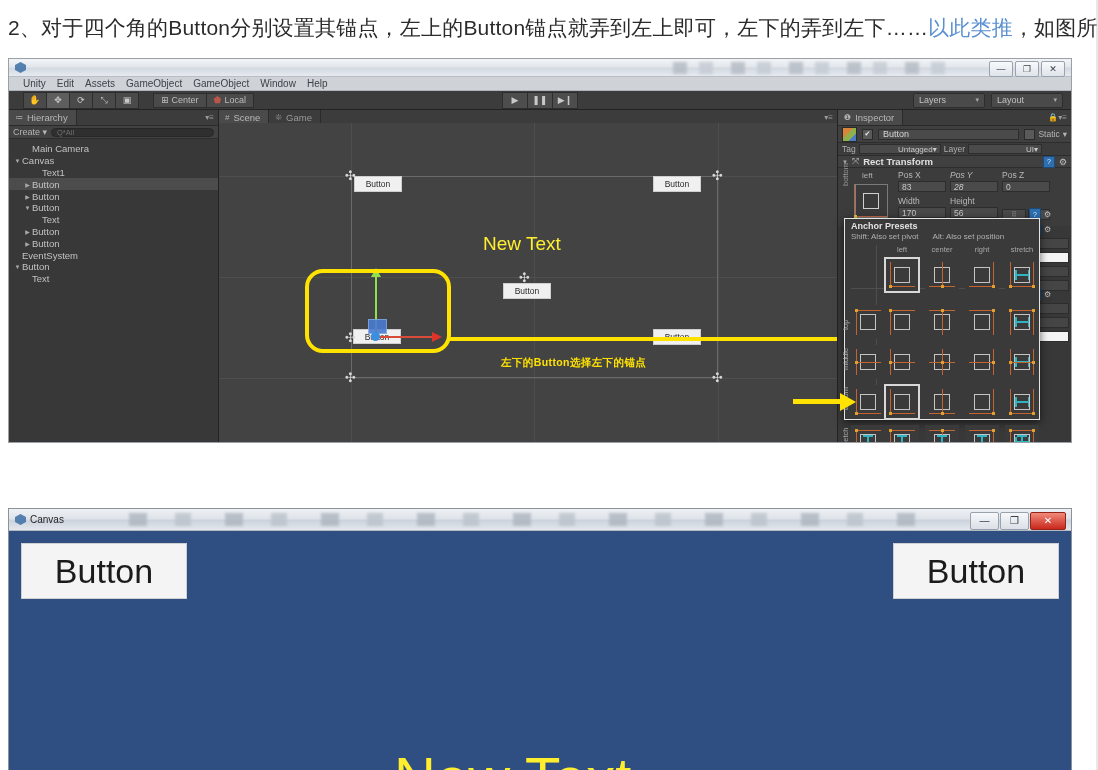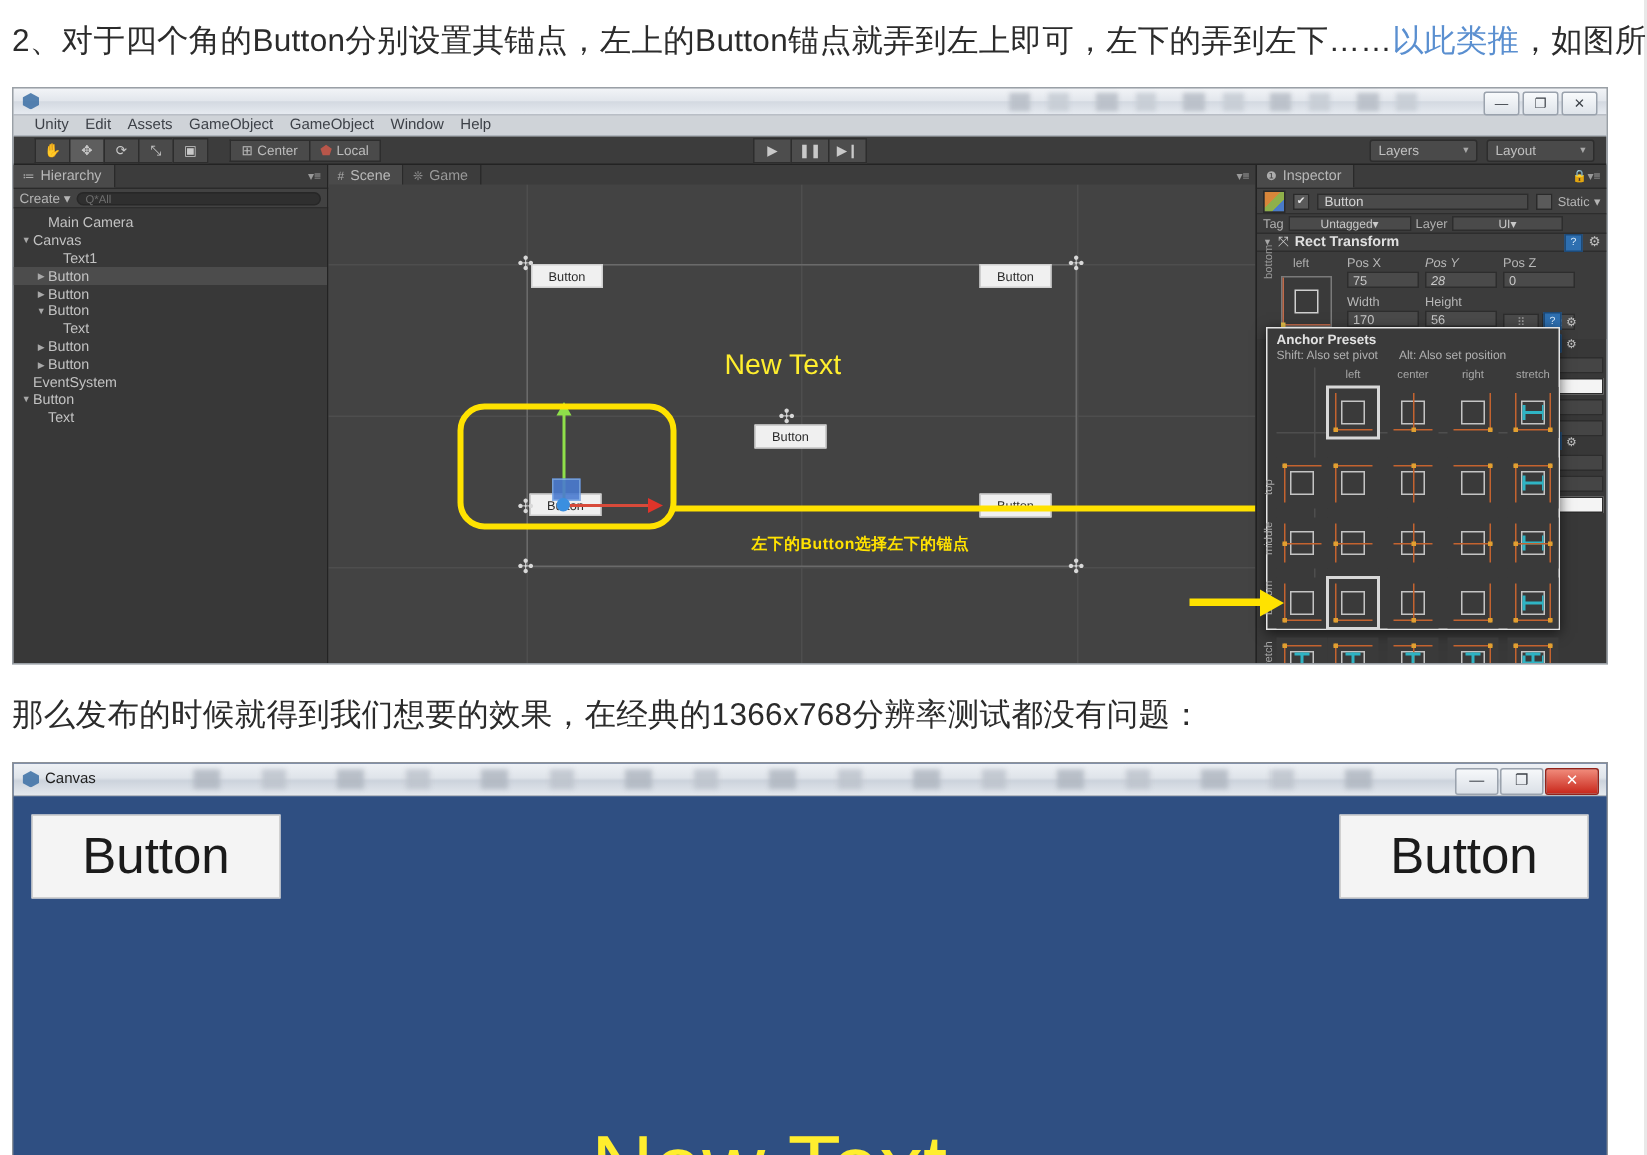--- a/index.html
+++ b/index.html
@@ -200,21 +200,21 @@
     font-size:9px;color:#d4d4d4;
   }
   .statlbl{font-size:8.5px;color:#b5b5b5;display:flex;align-items:center;gap:3px;white-space:nowrap;}
   .insp-tagrow{
     height:12px;background:#3c3c3c;display:flex;align-items:center;gap:3px;
     padding:0 4px;box-sizing:border-box;
   }
   .minilbl{font-size:8.5px;color:#b0b0b0;white-space:nowrap;}
   .minifld{
     height:10px;background:#4a4a4a;border:1px solid #2d2d2d;
-    display:flex;align-items:center;justify-content:center;
+    display:flex;align-items:center;justify-content:flex-end;
     padding:0 3px;box-sizing:border-box;font-size:8px;color:#c8c8c8;
   }
   .comp-head{
     height:13px;background:#404040;display:flex;align-items:center;gap:4px;
     padding:0 4px;box-sizing:border-box;border-top:1px solid #2d2d2d;
     border-bottom:1px solid #2d2d2d;
   }
   .comp-head .tri{font-size:6px;color:#a8a8a8;}
   .comp-title{font-size:9.5px;color:#e0e0e0;font-weight:bold;white-space:nowrap;}
   .comp-sp{flex:1;}
@@ -599,21 +599,21 @@
           <div class="lbl-bottom">bottom</div>
           <div class="anchorbox">
             <div class="rl"></div>
             <div class="rb"></div>
             <div class="inner"></div>
             <div class="pv"></div>
           </div>
 
           <div class="fldcol" style="left:60px;top:2px;width:48px;">
             <div class="fhdr">Pos X</div>
-            <div class="fval">75</div>
+            <div class="fval">83</div>
           </div>
           <div class="fldcol" style="left:112px;top:2px;width:48px;font-style:italic;">
             <div class="fhdr">Pos Y</div>
             <div class="fval">28</div>
           </div>
           <div class="fldcol" style="left:164px;top:2px;width:48px;">
             <div class="fhdr">Pos Z</div>
             <div class="fval">0</div>
           </div>
           <div class="fldcol" style="left:60px;top:28px;width:48px;">
@@ -848,21 +848,20 @@
                 <div class="ap-pt" style="left: 27px; top: 4px;"></div>
               </div>
               <div class="ap-arrow-line" style="left: -58px; top: 154px; width: 48px;"></div>
               <div class="ap-arrow-head" style="left: -11px; top: 148px;"></div>
             </div>
         </div>
       </div>
     </div>
   </div>
 
-  <div class="para" id="para2">那么发布的时候就得到我们想要的效果，在经典的1366x768分辨率测试都没有问题：</div>
 
   <div class="cw">
     <div class="cw-title">
       <div class="cw-logo"></div>
       <div class="tt">Canvas</div>
       <div class="cw-blur"></div>
       <div class="cw-wbtns">
         <div class="cw-wb">—</div>
         <div class="cw-wb">❐</div>
         <div class="cw-wb close">✕</div>

